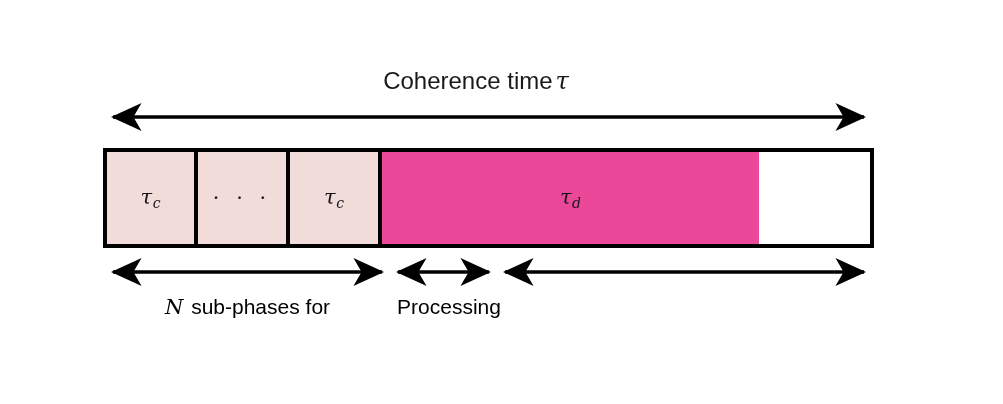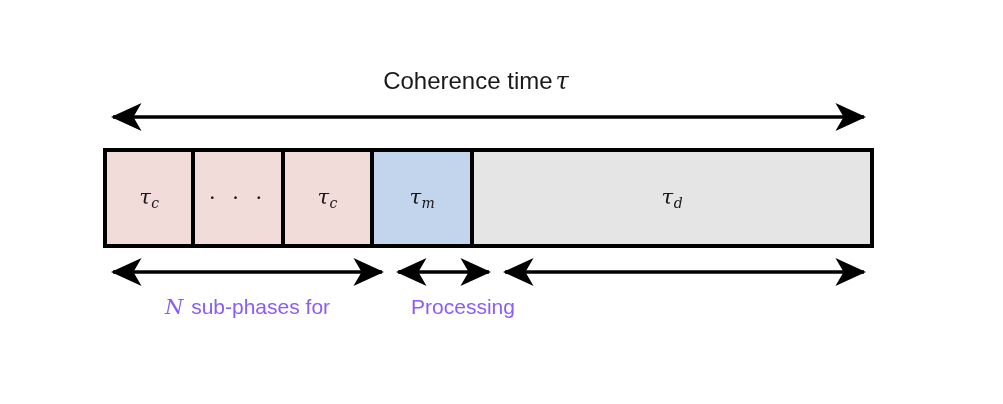--- a/index.html
+++ b/index.html
@@ -96,34 +96,34 @@
     line-height: 1;
   }
 
   
   .caption {
     position: absolute;
     top: 292px;
     text-align: center;
     font-size: 21px;
     line-height: 29px;
-    color: #8b5cf6;
+    color: #000000;
   }
   .caption .mathvar {
     font-family: "DejaVu Serif", serif;
     font-style: italic;
     font-size: 21px;
     padding-right: 2px;
   }
   .cap-line {
     display: block;
     white-space: nowrap;
   }
   #caption-estimation { left: 85px;  width: 325px; }
-  #caption-processing { left: 398px; width: 130px; }
+  #caption-processing { left: 384px; width: 130px; }
   #caption-data       { left: 497px; width: 377px; }
 </style>
 </head>
 <body>
 
 <div id="canvas">
 
   <div id="title-row">
     <span>Coherence time</span><span class="mathvar">τ</span>
   </div>
@@ -154,25 +154,22 @@
     </div>
 
     <div class="block" style="width:92px; background:#f2dcda;">
       <span class="block-ellipsis">· · ·</span>
     </div>
 
     <div class="block" style="width:92px; background:#f2dcda;">
       <span class="block-label"><span>τ</span><span class="sub">c</span></span>
     </div>
 
-    <div class="block" style="width:103px; background:#c3d5ed;">
-      <span class="block-label"><span>τ</span><span class="sub">m</span></span>
-    </div>
 
-    <div class="block" style="width:408px; background:#e5e5e5;">
+    <div class="block" style="width:377px; background:#ec4899;">
       <span class="block-label"><span>τ</span><span class="sub">d</span></span>
     </div>
 
   </div>
 
   <div class="caption" id="caption-estimation">
     <span class="cap-line"><span class="mathvar">N</span><span> sub-phases for</span></span>
   </div>
 
   <div class="caption" id="caption-processing">

